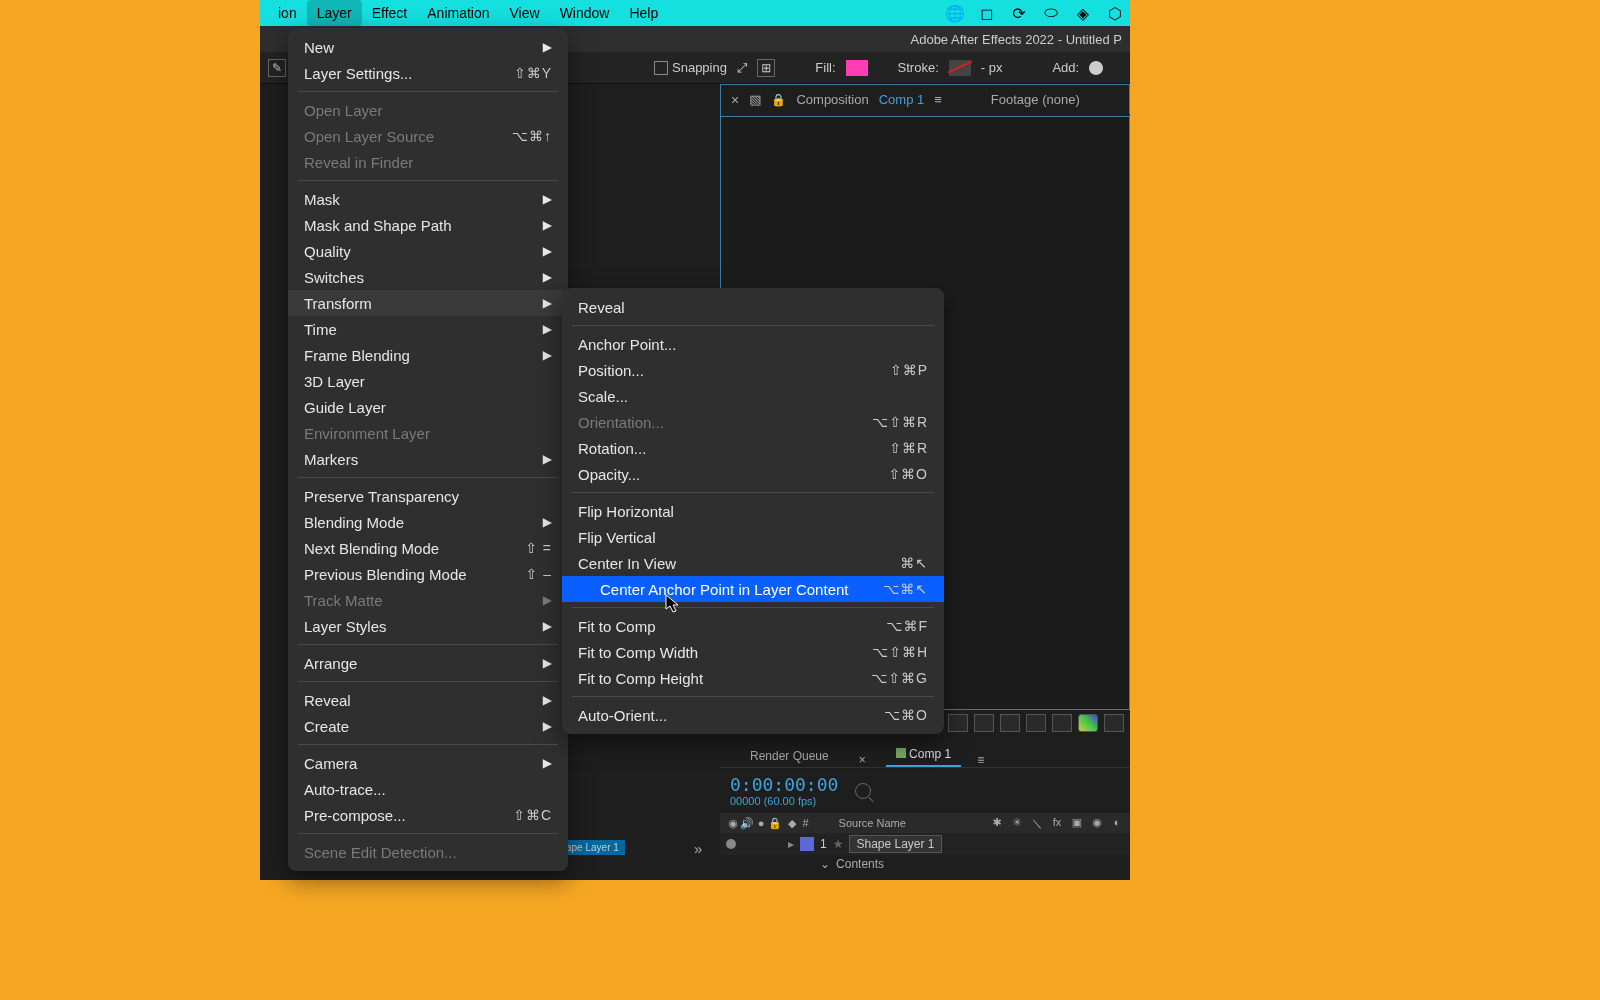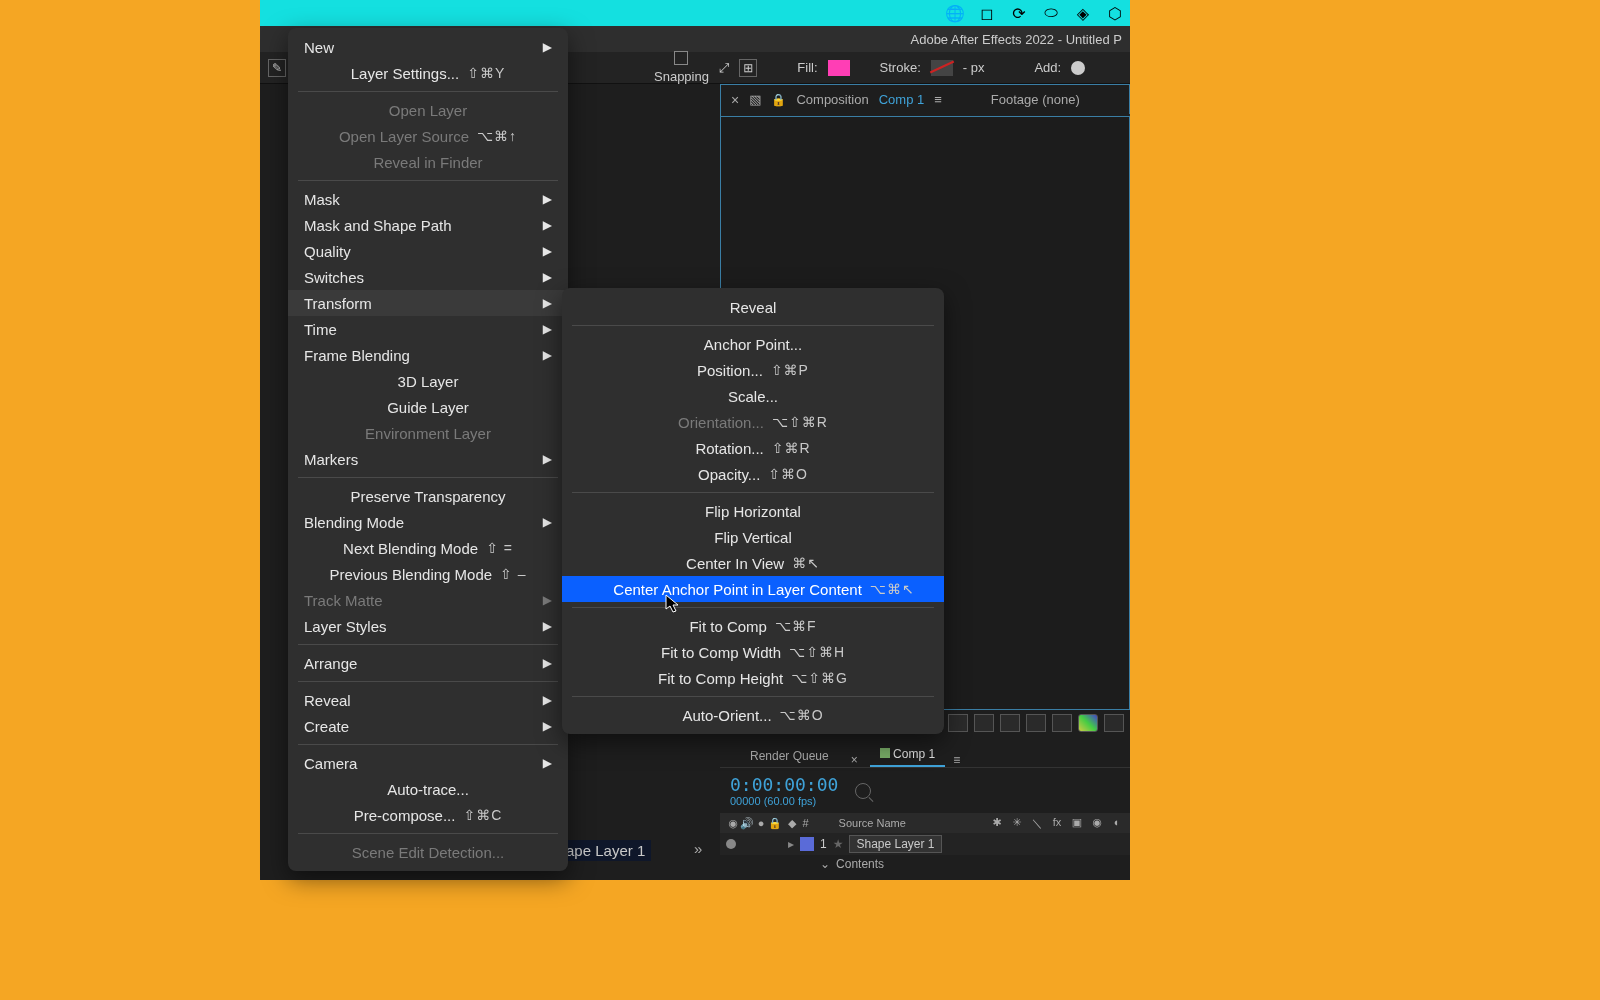--- a/index.html
+++ b/index.html
@@ -5,37 +5,37 @@
   * { margin: 0; padding: 0; box-sizing: border-box; font-family: -apple-system, "Helvetica Neue", Arial, sans-serif; user-select: none; }
   body { width: 1600px; height: 1000px; background: #f5a623; overflow: hidden; position: relative; }
   .app-window { position: absolute; left: 260px; top: 0; width: 870px; height: 880px; background: #1e1e1e; }
   .menubar { height: 26px; background: #14e0e0; display: flex; align-items: center; padding: 0 8px; color: #000; font-size: 14px; position: relative; }
   .menubar .menu-item { padding: 0 10px; height: 26px; display: flex; align-items: center; }
   .menubar .menu-item.active { background: rgba(0,0,0,0.18); border-radius: 4px; }
   .menubar .right-icons { position: absolute; right: 6px; top: 0; height: 26px; display: flex; align-items: center; gap: 14px; }
   .right-icons .ic { width: 18px; height: 18px; display:flex; align-items:center; justify-content:center; font-size:16px; color:#000;}
   .titlebar { height: 26px; background: #2e2e2e; color: #ccc; font-size: 13px; display:flex; align-items:center; justify-content:flex-end; padding-right: 8px;}
   .toolbar { height: 32px; background: #232323; display:flex; align-items:center; padding: 0 8px; gap: 10px; color:#ccc; font-size:13px; border-bottom:1px solid #111;}
-  .toolbar .snap { display:flex; align-items:center; gap:4px;flex-direction:column;}
+  .toolbar .snap { display:flex; align-items:center; gap:4px;}
   .toolbar .snap .box { width:14px; height:14px; border:1px solid #888;}
   .toolbar .fill-chip { width: 22px; height: 16px; background: #ff3eb5; display:inline-block;}
   .toolbar .stroke-chip { width:22px; height:16px; background:#444; display:inline-block; position:relative;}
   .toolbar .stroke-chip::after{content:""; position:absolute; left:-2px; top:6px; width:26px; height:2px; background:#cc2222; transform:rotate(-25deg);}
   .toolbar .add-circle { width:14px; height:14px; border-radius:50%; background:#ccc;}
   .toolbar .tool-ic { width:18px; height:18px; border:1px solid #666; display:flex; align-items:center; justify-content:center; font-size:12px;}
   .panel-header { height: 30px; background:#1e1e1e; border:1px solid #3a7ea5; border-bottom:none; margin-left: 460px; display:flex; align-items:center; padding:0 10px; color:#aaa; font-size:13px; gap:10px;}
   .panel-header .comp-accent { color:#3fa2d8;}
   .comp-tab { height: 26px; margin-left: 460px; border-left:1px solid #3a7ea5; border-right:1px solid #2a2a2a; display:flex; align-items:center; padding-left: 16px;}
   .comp-tab .tab { background:#2a2a2a; padding:3px 12px; color:#3fa2d8; font-size:13px;}
   .viewport { position:absolute; left:460px; top:116px; right:0; bottom:170px; background:#1c1c1c; border:1px solid #3a7ea5;}
   .footer-icons { position:absolute; right:6px; bottom:148px; display:flex; gap:6px;}
   .footer-icons .fi { width:20px; height:18px; border:1px solid #555; background:#2a2a2a;}
   .footer-icons .fi.r { border-radius:3px; background:linear-gradient(45deg,#cc4,#4c4,#44c);}   
   .lower { position:absolute; left:460px; bottom:0; right:0; height:140px; background:#1e1e1e; color:#ccc; font-size:12px;}
-  .lower .tabs { height:28px; display:flex; align-items:flex-end; gap:8px; padding-left:20px; border-bottom:1px solid #333; position:relative;}
+  .lower .tabs { height:28px; display:flex; align-items:flex-end; gap:16px; padding-left:20px; border-bottom:1px solid #333; position:relative;}
   .lower .tabs .tab { padding:4px 10px; color:#aaa;}
   .lower .tabs .tab.active { border-bottom:2px solid #3fa2d8; color:#ddd;}
   .lower .tabs .close { color:#aaa; padding:0 4px;}
   .lower .timecode { padding: 6px 10px; display:flex; align-items:center; gap:17px;}
   .lower .timecode .big { color:#3fa2d8; font-size:18px; font-family: "Menlo", monospace;}
   .lower .timecode .small { color:#3fa2d8; font-size:11px;}
   .lower .search-ic { width:16px; height:16px; border:1px solid #666; border-radius:50%; position:relative;}
   .lower .search-ic::after{content:""; position:absolute; width:6px; height:1px; background:#666; right:-4px; bottom:-2px; transform:rotate(45deg);}
   .lower .header-row { height:20px; background:#2a2a2a; display:flex; align-items:center; padding-left:6px; gap:6px; font-size:11px; color:#aaa;}
   .lower .header-row .src { margin-left: 24px;}
@@ -44,21 +44,21 @@
   .lower .header-row .right-ics span{ width:14px; text-align:center; display:inline-block;}
   .lower .layer-row { height:22px; display:flex; align-items:center; padding-left:6px; gap:6px; background:#232323;}
   .lower .layer-row .enable-dot { width:10px; height:10px; border-radius:50%; background:#888;}
   .lower .layer-row .color-chip { width:14px; height:14px; background:#5a6bd8;}
   .lower .layer-row .num { color:#ccc;}
   .lower .layer-row .layer-name { background:#333; padding:1px 6px; border:1px solid #555; color:#c9c9c9;}
   .lower .layer-row .star { color:#666;}
   .lower .contents { padding-left:100px; color:#aaa; height:18px; display:flex; align-items:center; gap:6px;}
   
   .menu { position:absolute; background:#2f2f2f; border-radius:8px; padding:6px 0; box-shadow:0 8px 24px rgba(0,0,0,0.5); color:#e6e6e6; font-size:15px;}
-  .menu .mi { height:26px; padding:0 16px; display:flex; align-items:center; justify-content:center; gap:8px; white-space:nowrap;}
+  .menu .mi { height:26px; padding:0 16px; display:flex; align-items:center; justify-content:space-between; gap:8px; white-space:nowrap;}
   .menu .mi.disabled { color:#7a7a7a;}
   .menu .mi.hl { background:#0a60ff; color:#fff;padding-left:38px;}
   .menu .mi .arrow { font-size:12px; color:inherit; margin-left:auto; padding-left:20px;}
   .menu .mi .shortcut { color:#c9c9c9; font-size:14px; letter-spacing:1px;}
   .menu hr { border:none; border-top:1px solid #4a4a4a; margin:5px 10px;}
   .menu.main { left:288px; top:28px; width:280px;}
   .menu.main .mi.transform { background:#3a3a3a;}
   .menu.sub { left:562px; top:288px; width:382px;}
   .cursor { position:absolute; left:665px; top:594px; width:16px; height:20px; pointer-events:none;}
   
@@ -66,20 +66,29 @@
   .x-close { color:#aaa; font-size:14px;}
   .lock { color:#aaa; font-size:12px;}
   .ham { color:#aaa; letter-spacing:-1px;}
 </style>
 </head>
 <body>
 
 <div class="app-window">
 
   <div class="menubar">
+    <div id="menubar-items" style="display: flex;">
+        <div class="menu-item">ion</div>
+        <div class="menu-item active">Layer</div>
+        <div class="menu-item">Effect</div>
+        <div class="menu-item">Animation</div>
+        <div class="menu-item">View</div>
+        <div class="menu-item">Window</div>
+        <div class="menu-item">Help</div>
+      </div>
     <div class="right-icons">
       <span class="ic">🌐</span>
       <span class="ic">◻</span>
       <span class="ic">⟳</span>
       <span class="ic">⬭</span>
       <span class="ic">◈</span>
       <span class="ic">⬡</span>
     </div>
   </div>
 
@@ -177,21 +186,21 @@
       <span class="star">★</span>
       <span class="layer-name">Shape Layer 1</span>
     </div>
     <div class="contents">
       <span>⌄</span>
       <span>Contents</span>
     </div>
   </div>
 </div>
 
-<div style="position:absolute; left:560px; top:840px; color:#c9c9c9; background:#0f172a; padding:2px 6px; font-size:15px;">ape Layer 1</div>
+<div style="position:absolute; left:560px; top:840px; color:#c9c9c9; background:#0369a1; padding:2px 6px; font-size:10px;">ape Layer 1</div>
 <div style="position:absolute; left:694px; top:840px; color:#aaa; font-size:15px;">»</div>
 
 <div class="menu main" id="layer-menu">
     <div class="mi">
       <span>New</span>
       <span class="arrow">▶</span>
     </div>
     <div class="mi">
       <span>Layer Settings...</span>
       <span class="shortcut">⇧⌘Y</span>

